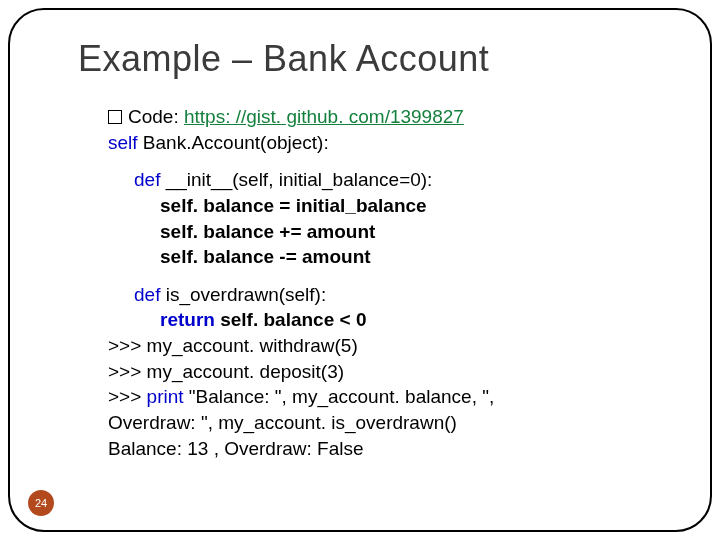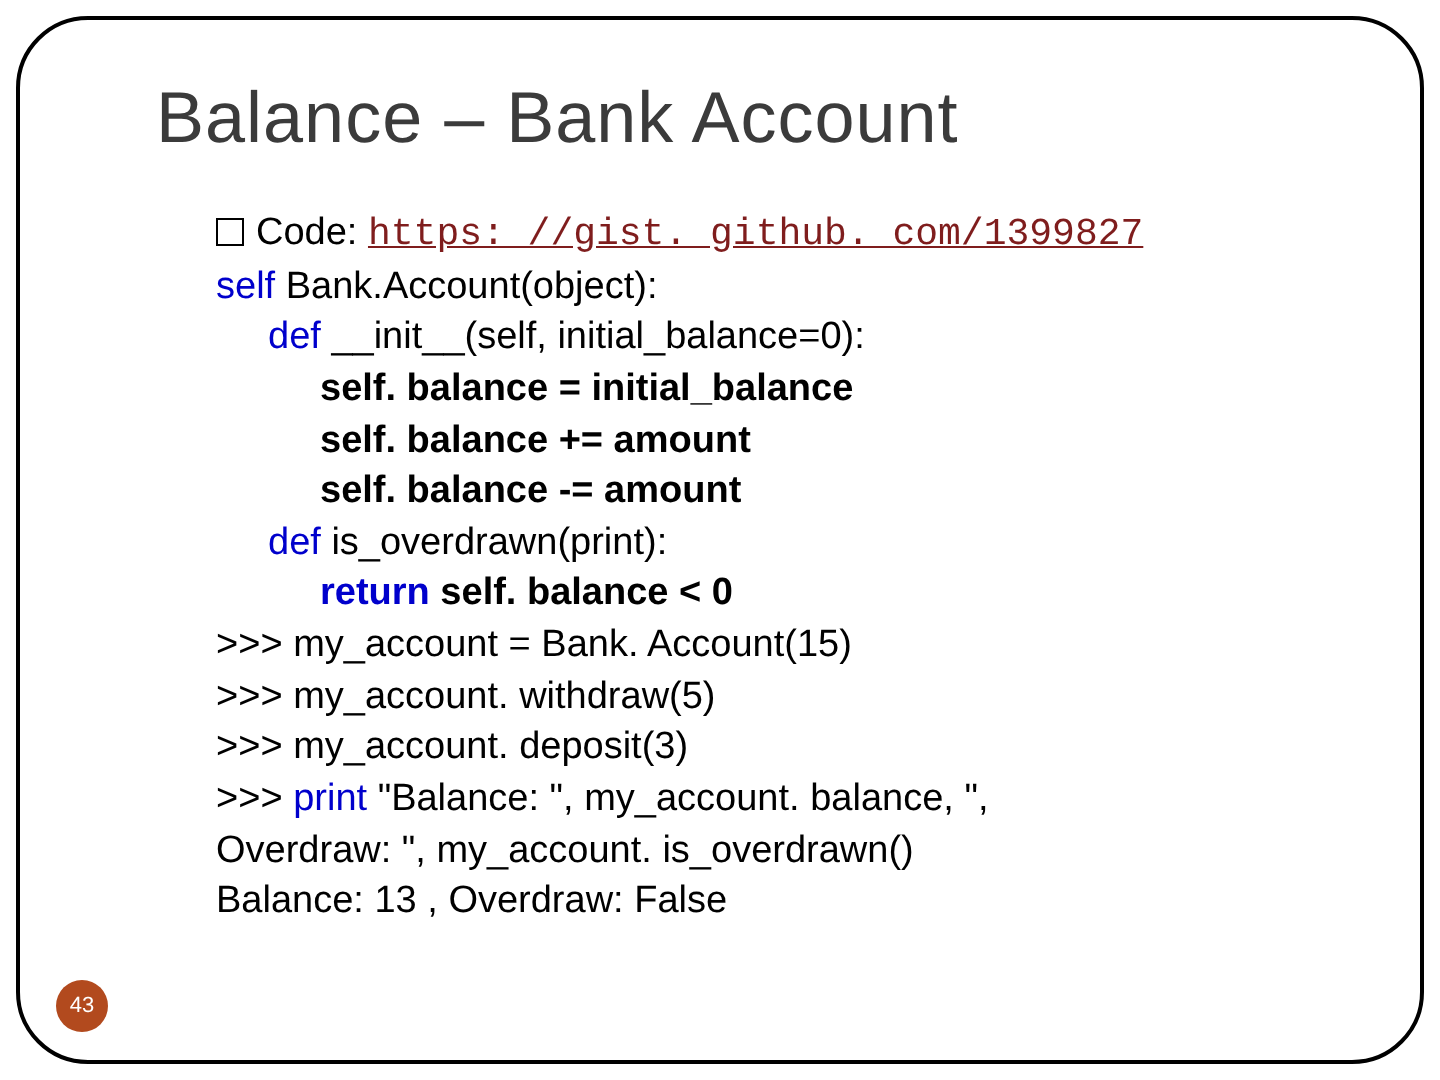--- a/index.html
+++ b/index.html
@@ -51,26 +51,25 @@
   }
   .bullet-box {
     display: inline-block;
     width: 12px;
     height: 12px;
     border: 1.5px solid #000;
     margin-right: 6px;
     vertical-align: -1px;
   }
   .link {
-    color: #7f1d1d;
+    color: #15803d;
     text-decoration: underline;
-    font-family: Liberation Mono, monospace;
   }
   .kw { color: #0000cc; }
-  .i1 { padding-left: 26px; }
+  .i1 { padding-left: 26px; margin-top: 12px; }
   .i2 { padding-left: 52px; font-weight: bold; }
   .page-num {
     position: absolute;
     left: 28px;
     bottom: 24px;
     width: 26px;
     height: 26px;
     border-radius: 50%;
     background: #b24a1e;
     color: #fff;
@@ -78,36 +77,35 @@
     line-height: 26px;
     text-align: center;
   }
 </style>
 </head>
 <body>
 
 <div class="slide">
   <div class="frame"></div>
 
-  <div class="title">Balance – Bank Account</div>
+  <div class="title">Example – Bank Account</div>
 
   <div class="content">
     <div class="bullet-line">
       <span class="bullet-box"></span><span>Code: </span><span class="link">https: //gist. github. com/1399827</span>
     </div>
 
     <div><span class="kw">self</span><span> Bank.Account(object):</span></div>
     <div class="i1"><span class="kw">def</span><span> __init__(self, initial_balance=0):</span></div>
     <div class="i2">self. balance = initial_balance</div>
     <div class="i2">self. balance += amount</div>
     <div class="i2">self. balance -= amount</div>
-    <div class="i1"><span class="kw">def</span><span> is_overdrawn(print):</span></div>
+    <div class="i1"><span class="kw">def</span><span> is_overdrawn(self):</span></div>
     <div class="i2"><span class="kw">return</span><span> self. balance &lt; 0</span></div>
-    <div>&gt;&gt;&gt; my_account = Bank. Account(15)</div>
     <div>&gt;&gt;&gt; my_account. withdraw(5)</div>
     <div>&gt;&gt;&gt; my_account. deposit(3)</div>
     <div><span>&gt;&gt;&gt; </span><span class="kw">print</span><span> "Balance: ", my_account. balance, ",</span></div>
     <div>Overdraw: ", my_account. is_overdrawn()</div>
     <div>Balance: 13 , Overdraw: False</div>
   </div>
 
-  <div class="page-num">43</div>
+  <div class="page-num">24</div>
 </div>
 
 </body></html>

